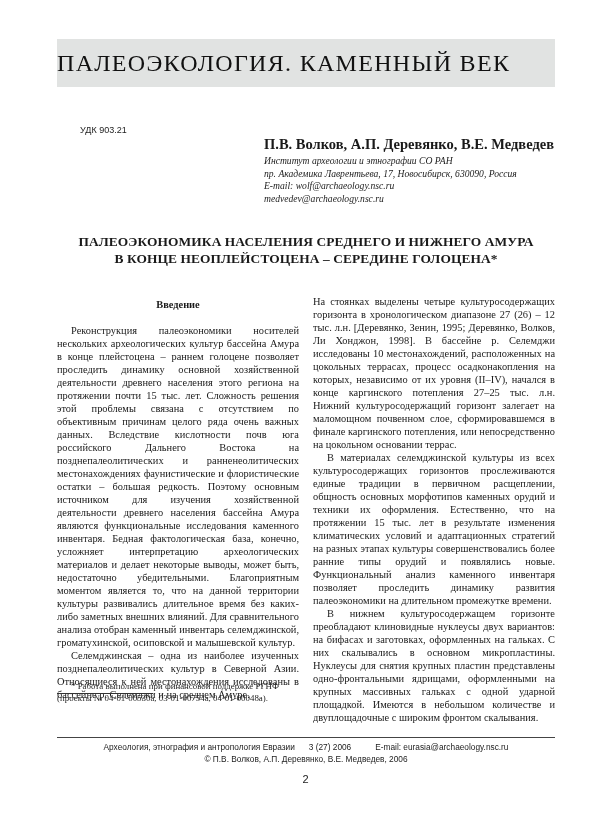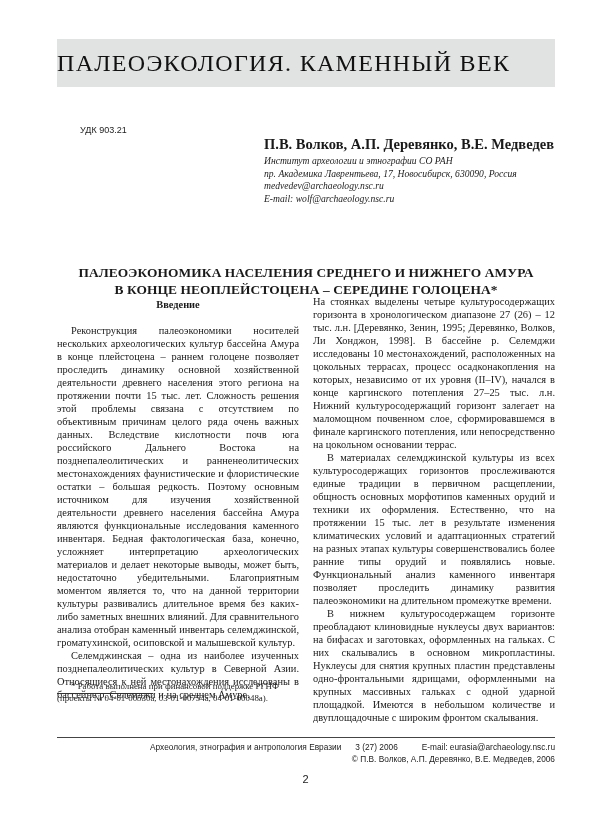--- a/index.html
+++ b/index.html
@@ -19,21 +19,21 @@
   .authors-block {
     position: absolute; right: 57px; top: 136px; text-align: left;
     font-family: "Liberation Serif", serif;
     margin-left: 40px;
   }
   .authors { font-size: 14.5px; font-weight: bold; margin-bottom: 2px; }
   .aff { font-size: 9.6px; font-style: italic; line-height: 12.5px; color: #222; }
   .paper-title {
     position: absolute; left: 57px; width: 498px; top: 233px; text-align: center;
     font-family: "Liberation Serif", serif; font-weight: bold; font-size: 13.4px;
-    line-height: 17px; letter-spacing: 0.1px; margin-top: 31px;
+    line-height: 17px; letter-spacing: 0.1px;
   }
   .col {
     position: absolute; top: 298px; width: 242px;
     font-family: "Liberation Serif", serif; font-size: 10.4px; line-height: 13px;
     text-align: justify; color: #1a1a1a;
   }
   .col.left { left: 57px; }
   .col.right { left: 313px; top: 295px; }
   .section-heading {
     text-align: center; font-weight: bold; font-size: 10.4px; margin: 0 0 13px 0;
@@ -46,21 +46,21 @@
   }
   .footnote {
     position: absolute; left: 57px; top: 680px; width: 242px;
     font-family: "Liberation Serif", serif; font-size: 8.9px; line-height: 12px; color: #222;
   }
   .footnote .fn-indent { text-indent: 14px; }
   .footer-rule {
     position: absolute; left: 57px; top: 737px; width: 498px; border-top: 1px solid #444;
   }
   .footer {
-    position: absolute; left: 57px; top: 741px; width: 498px; text-align: right;
+    position: absolute; left: 57px; top: 741px; width: 498px; text-align: center;
     font-family: "Liberation Sans", sans-serif; font-size: 8.3px; line-height: 12px; color: #222;
   }
   .footer .journal-line span { display: inline-block; }
   .footer .gap { width: 14px; }
   .footer .gap2 { width: 24px; }
   .page-number {
     position: absolute; left: 0; width: 611px; top: 773px; text-align: center;
     font-family: "Liberation Sans", sans-serif; font-size: 11px; color: #222;
   }
 </style>
@@ -70,22 +70,22 @@
 <div class="banner">
   <div class="banner-title">ПАЛЕОЭКОЛОГИЯ. КАМЕННЫЙ ВЕК</div>
 </div>
 
 <div class="udk">УДК 903.21</div>
 
 <div class="authors-block">
   <div class="authors">П.В. Волков, А.П. Деревянко, В.Е. Медведев</div>
   <div class="aff">Институт археологии и этнографии СО РАН</div>
   <div class="aff">пр. Академика Лаврентьева, 17, Новосибирск, 630090, Россия</div>
+  <div class="aff">E-mail: wolf@archaeology.nsc.ru</div>
   <div class="aff">medvedev@archaeology.nsc.ru</div>
-  <div class="aff">E-mail: wolf@archaeology.nsc.ru</div>
 </div>
 
 <div class="paper-title">
   <div>ПАЛЕОЭКОНОМИКА НАСЕЛЕНИЯ СРЕДНЕГО И НИЖНЕГО АМУРА</div>
   <div>В КОНЦЕ НЕОПЛЕЙСТОЦЕНА – СЕРЕДИНЕ ГОЛОЦЕНА*</div>
 </div>
 
 <div class="col left">
   <div class="section-heading">Введение</div>
   <p>Реконструкция палеоэкономики носителей нескольких археологических культур бассейна Амура в конце плейстоцена – раннем голоцене позволяет проследить динамику основной хозяйственной деятельности древнего населения этого региона на протяжении почти 15 тыс. лет. Сложность решения этой проблемы связана с отсутствием по объективным причинам целого ряда очень важных данных. Вследствие кислотности почв юга российского Дальнего Востока на позднепалеолитических и ранненеолитических местонахождениях фаунистические и флористические остатки – большая редкость. Поэтому основным источником для изучения хозяйственной деятельности древнего населения бассейна Амура являются функциональные исследования каменного инвентаря. Бедная фактологическая база, конечно, усложняет интерпретацию археологических материалов и делает некоторые выводы, может быть, недостаточно убедительными. Благоприятным моментом является то, что на данной территории культуры развивались длительное время без каких-либо заметных внешних влияний. Для сравнительного анализа отобран каменный инвентарь селемджинской, громатухинской, осиповской и малышевской культур.</p>

